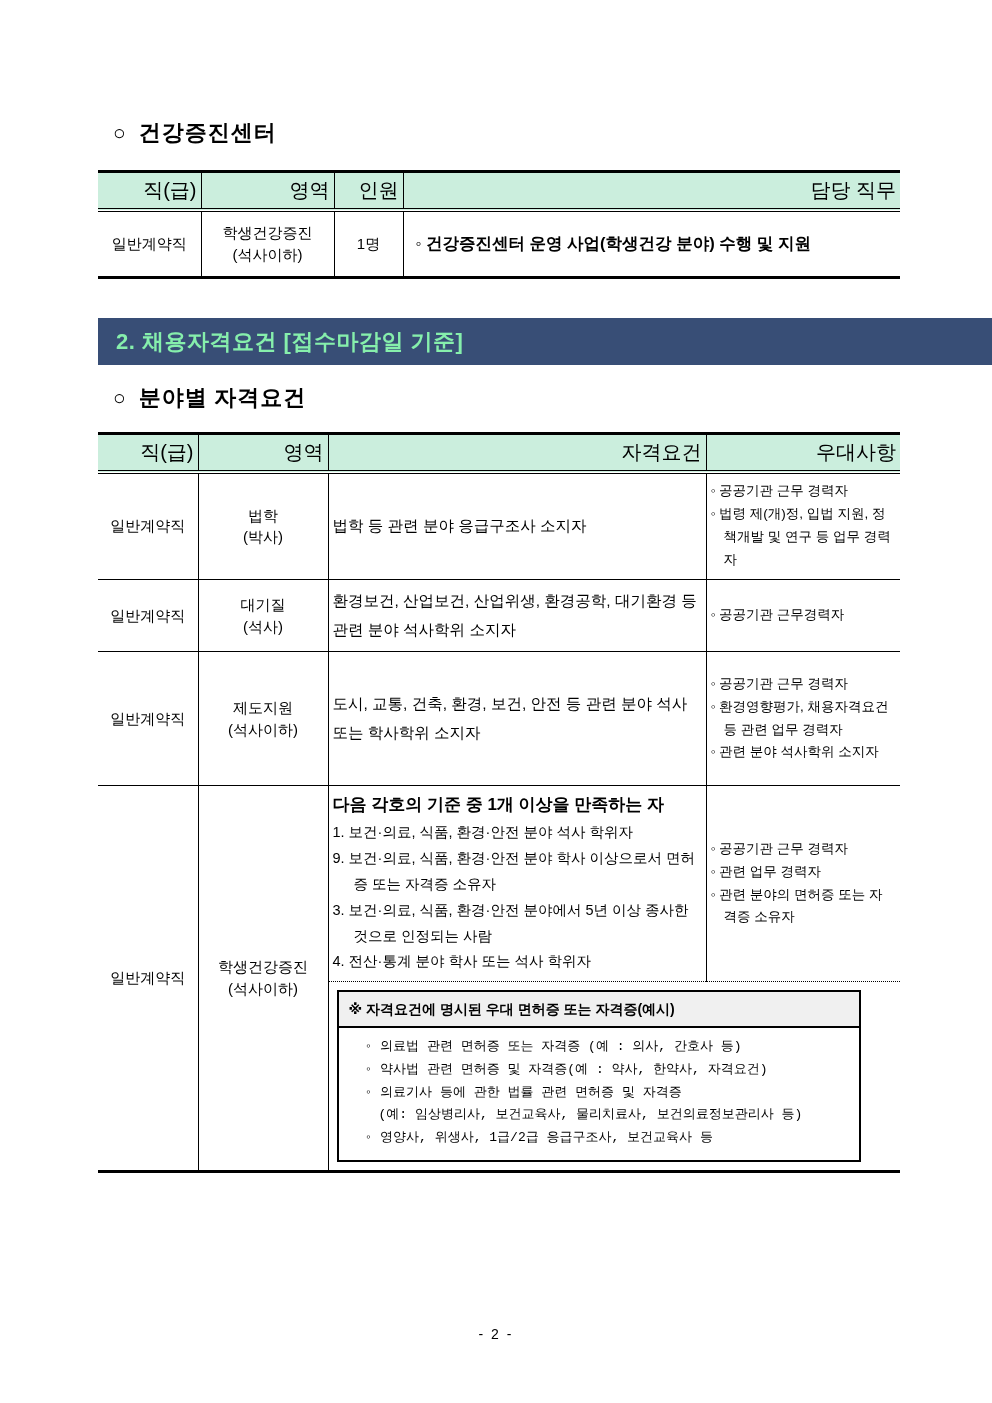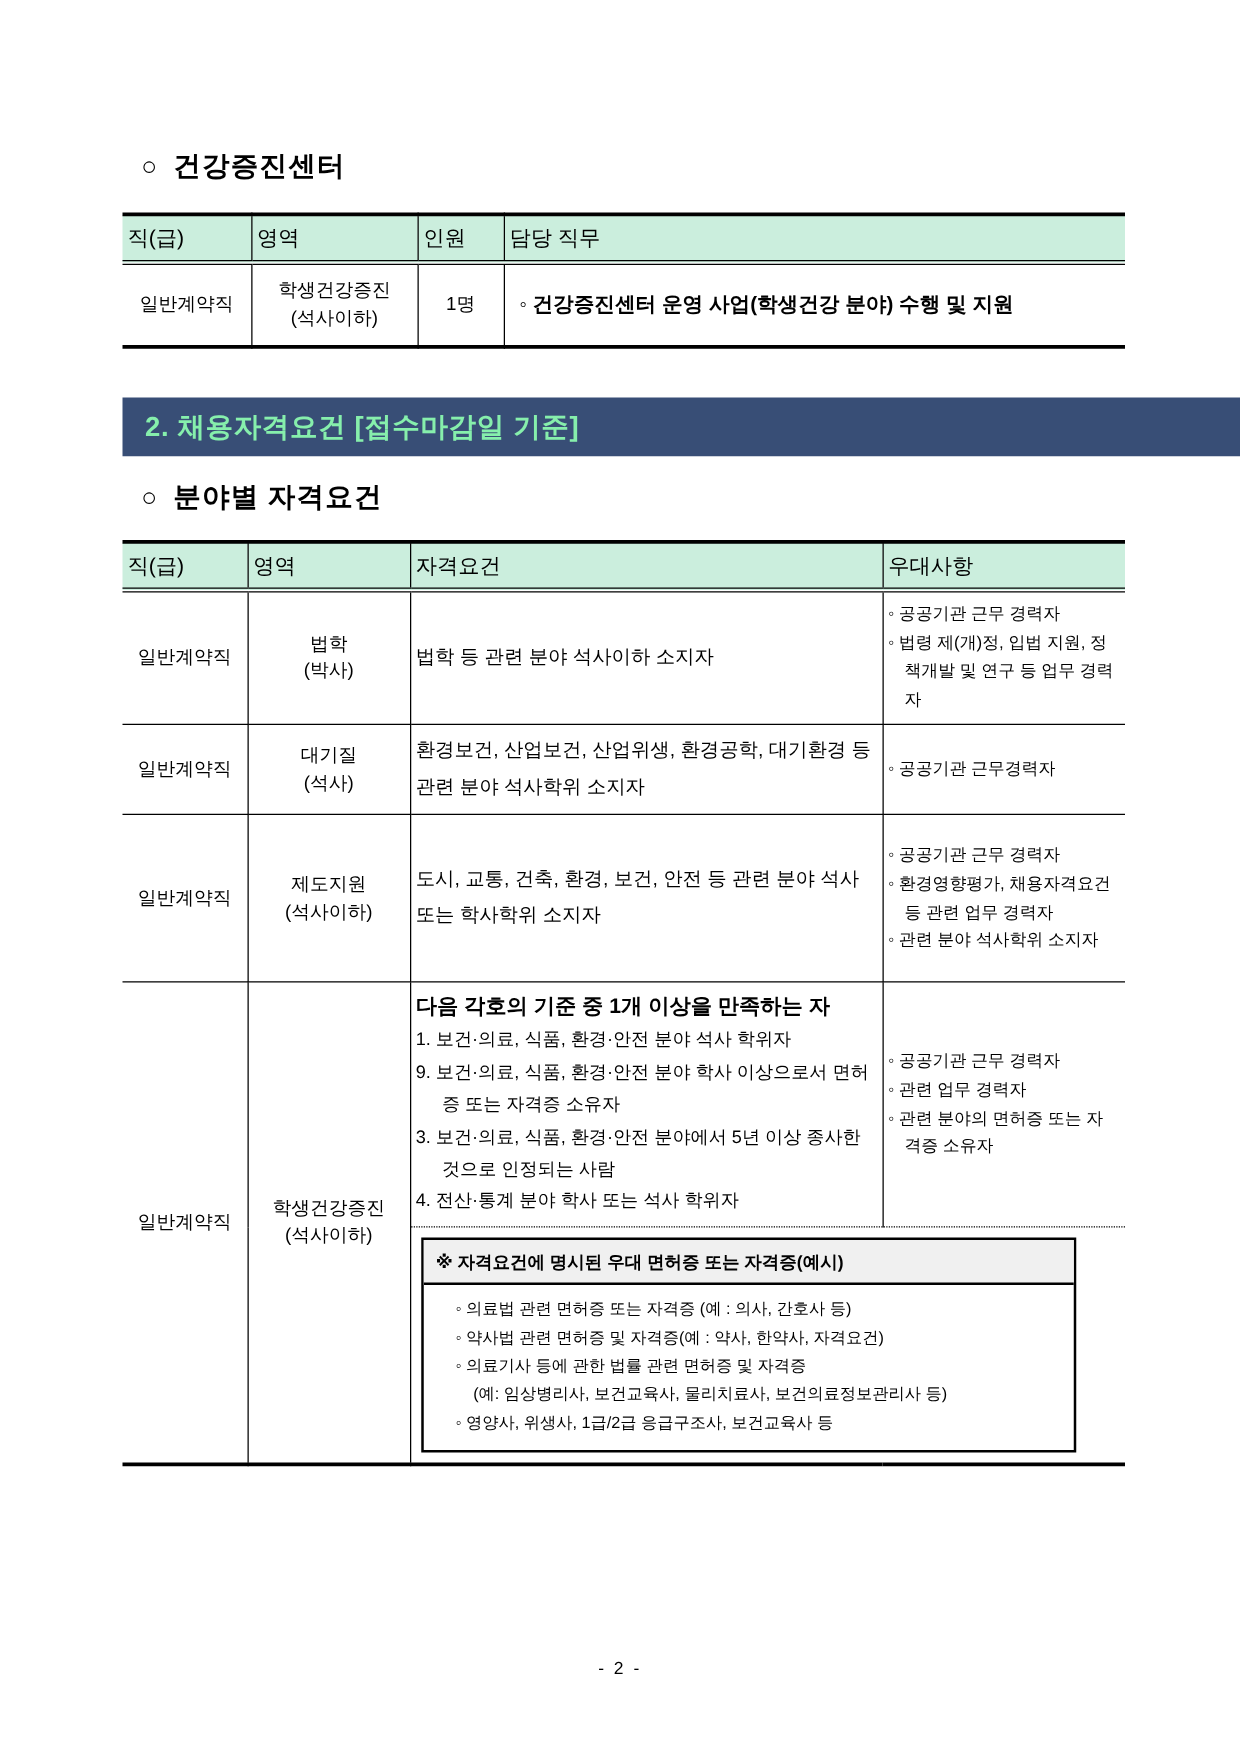--- a/index.html
+++ b/index.html
@@ -34,22 +34,22 @@
 
   
   table.tbl{
     position:absolute;left:98px;border-collapse:collapse;table-layout:fixed;
     width:802px;border-top:3px solid #000;border-bottom:3px solid #000;
   }
   .tbl th,.tbl td{border:1px solid #000;padding:2px 4px;vertical-align:middle;}
   .tbl tr > :first-child{border-left:none;}
   .tbl tr > :last-child{border-right:none;}
   .tbl th{
-    background:var(--mint);font-weight:normal;font-size:17px;
-    border-top:none;border-bottom:4px double #000;text-align:left;
+    background:var(--mint);font-weight:normal;font-size:20px;
+    border-top:none;border-bottom:4px double #000;text-align:right;
   }
   .cell-center{text-align:center;font-size:15px;line-height:1.45;}
   .tbl1{top:170px;}
   .tbl1 thead tr{height:38px;}
   .tbl1 tbody tr{height:68px;}
   .tbl1 .duty{font-weight:bold;font-size:16.5px;padding-left:12px;}
 
   .tbl2{top:432px;}
   .tbl2 thead tr{height:38px;}
   .r-law{height:108px;}
@@ -66,21 +66,21 @@
   .r4a td{border-bottom:1px dotted #000;}
   .r4a .keepline{border-bottom:1px solid #000;}
   .r4b td{border-top:1px dotted #000;padding:8px 8px;}
 
   
   .note-box{width:524px;border:2px solid #000;background:#fff;}
   .note-box .nb-title{
     background:var(--box_header_bg);border-bottom:2px solid #000;
     font-weight:bold;font-size:14px;padding:8px 10px;line-height:1.3;
   }
-  .note-box .nb-body{padding:8px 10px 10px 26px;font-size:13px;line-height:1.75;}
+  .note-box .nb-body{padding:8px 10px 10px 26px;font-size:13px;line-height:1.75;font-family:Liberation Mono, monospace;}
   .nb-item{padding-left:14px;text-indent:-14px;}
   .nb-cont{padding-left:14px;}
 
   .footer{
     position:absolute;left:0;top:1326px;width:100%;
     text-align:center;font-size:14px;letter-spacing:2px;
   }
 </style>
 </head>
 <body>
@@ -141,21 +141,21 @@
       </tr>
     </thead>
     <tbody>
 
       <tr class="r-law">
         <td class="cell-center">일반계약직</td>
         <td class="cell-center">
           <div>법학</div>
           <div>(박사)</div>
         </td>
-        <td class="qual">법학 등 관련 분야 석사이하 소지자</td>
+        <td class="qual">법학 등 관련 분야 응급구조사 소지자</td>
         <td class="pref">
           <div class="pref-item">◦ 공공기관 근무 경력자</div>
           <div class="pref-item">◦ 법령 제(개)정, 입법 지원, 정책개발 및 연구 등 업무 경력자</div>
         </td>
       </tr>
 
       <tr class="r-air">
         <td class="cell-center">일반계약직</td>
         <td class="cell-center">
           <div>대기질</div>

